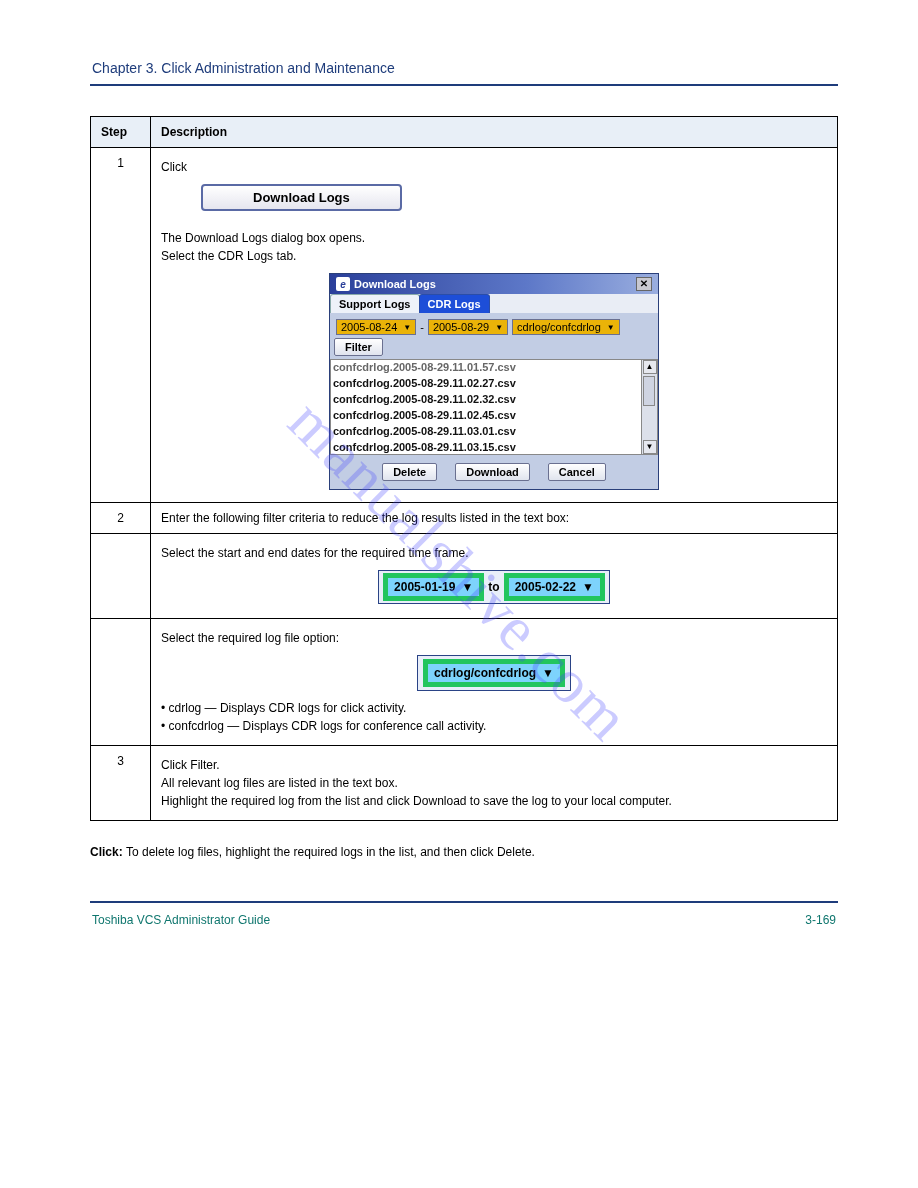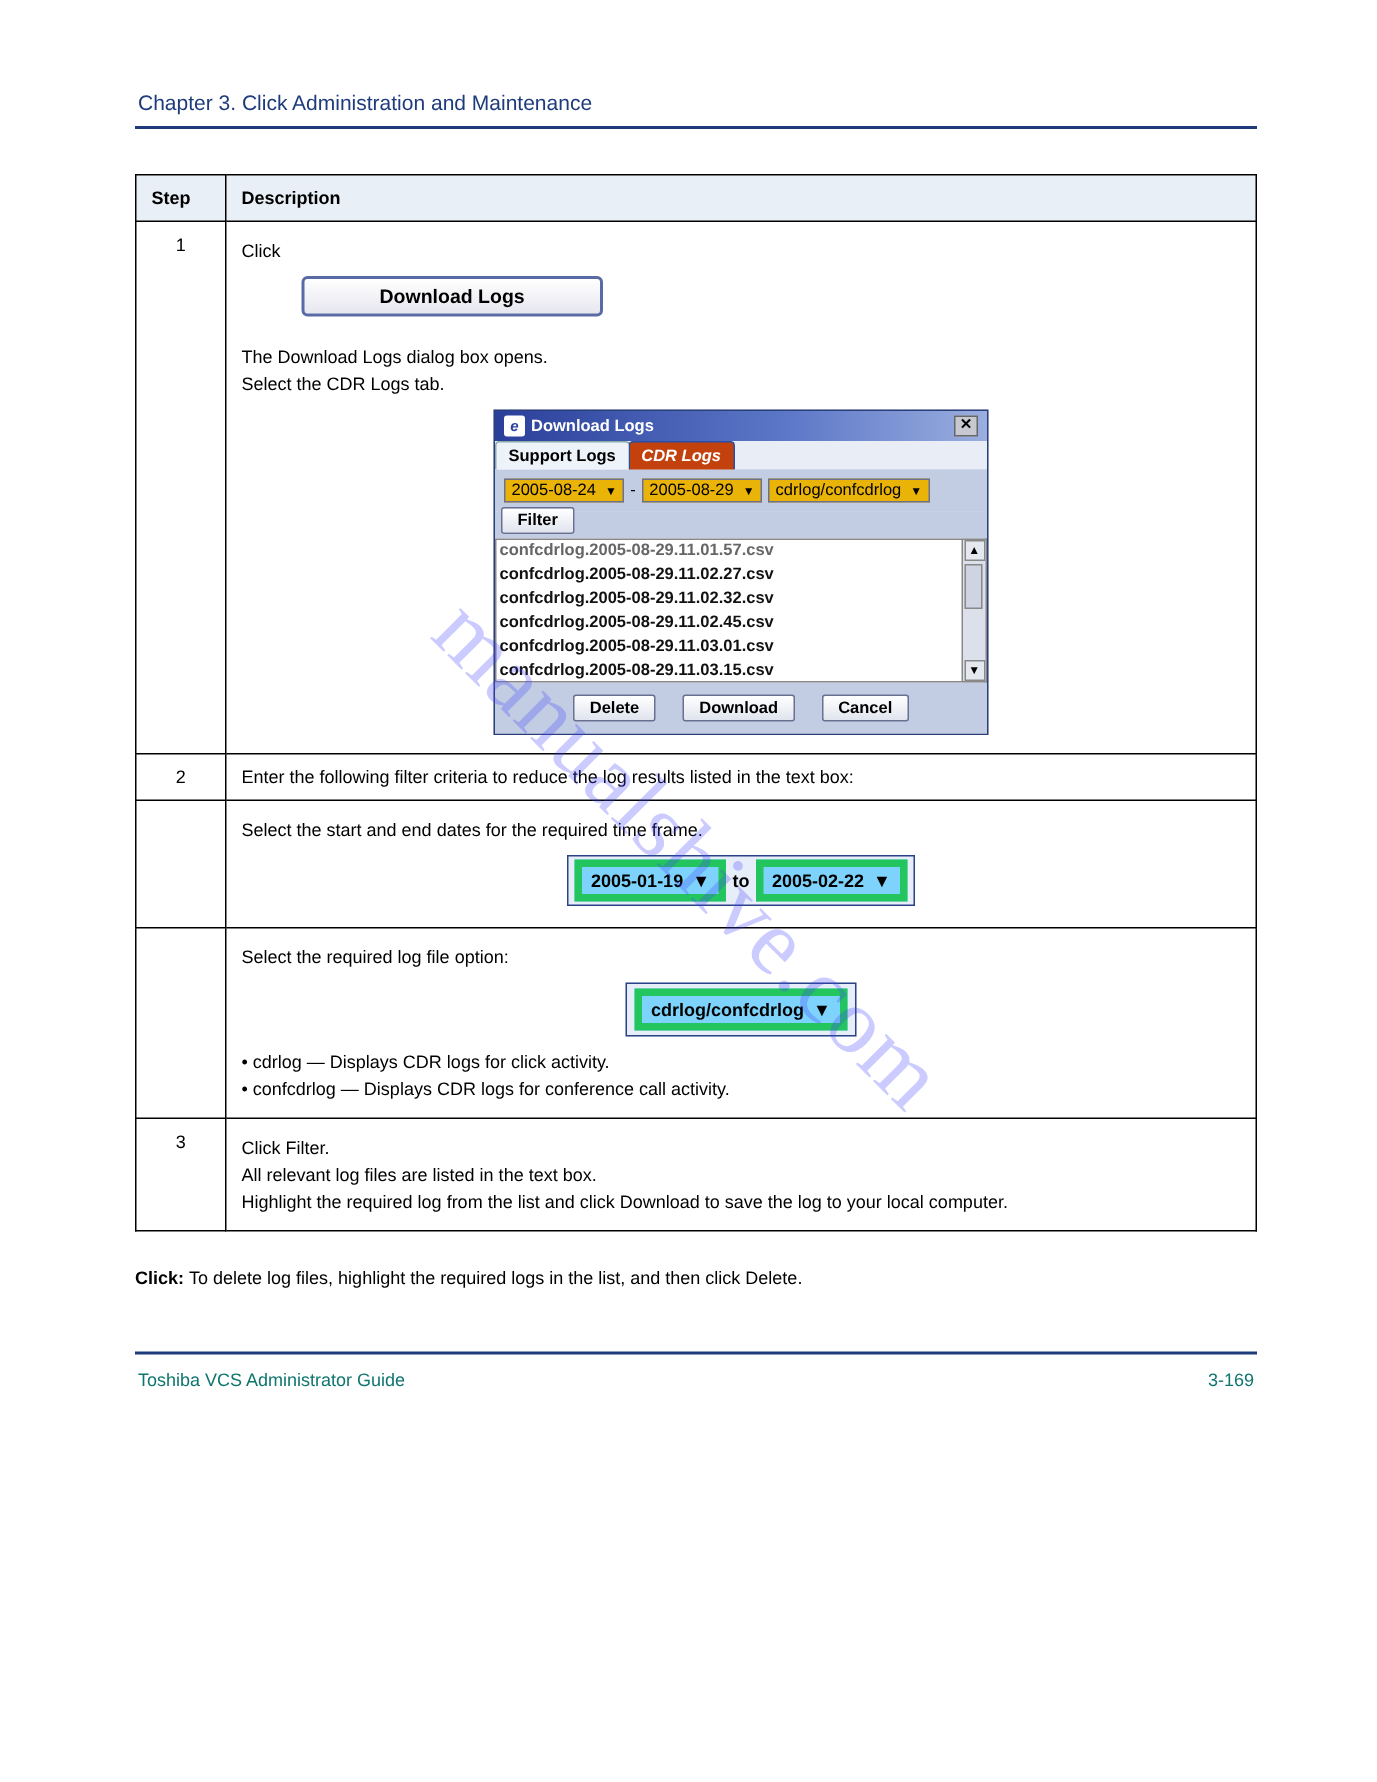--- a/index.html
+++ b/index.html
@@ -67,21 +67,21 @@
     font-weight: bold;
     padding: 3px 6px;
     display: flex;
     align-items: center;
     justify-content: space-between;
   }
   .dialog-title .icon-e { background:#fff; color:#2a3f9a; width:14px; height:14px; border-radius:2px; display:inline-flex; align-items:center; justify-content:center; font-size:10px; font-style:italic; font-weight:bold; margin-right:4px;}
   .dialog-title .close { background:#c8c8d0; color:#000; border:1px solid #666; width:16px; height:14px; font-size:10px; text-align:center; line-height:12px; font-weight:bold;}
   .tabs { display:flex; background:#e9edf5; }
   .tab { border:1px solid #8aa; border-bottom:none; padding:3px 8px; font-size:11px; font-weight:bold; margin-right:-1px; background:#eef2f9; color:#000; border-radius:3px 3px 0 0;}
-  .tab.active { background:#c2410c; color:#fff; border-color:#2a4da8;font-style:italic;}
+  .tab.active { background:#1d4ed8; color:#fff; border-color:#2a4da8;}
   .filter-row { background:#c2cde4; padding:6px; display:flex; align-items:center; gap:4px; flex-wrap:wrap; justify-content:flex-start;}
   .combo {
     border:1px solid #6a7090; background:#eab308; padding:1px 4px; display:inline-flex; align-items:center; font-size:11px; gap:4px; white-space:nowrap;
   }
   .combo .arrow { font-size:8px; margin-left:2px;}
   .btn {
     border:1px solid #6a7090; background:linear-gradient(#fff,#e0e4ee); padding:2px 10px; font-size:11px; font-weight:bold; border-radius:2px;
   }
   .filter-btn-row { background:#c2cde4; text-align:left; padding:0 0 6px 4px;}
   .file-list-wrap { display:flex; }

